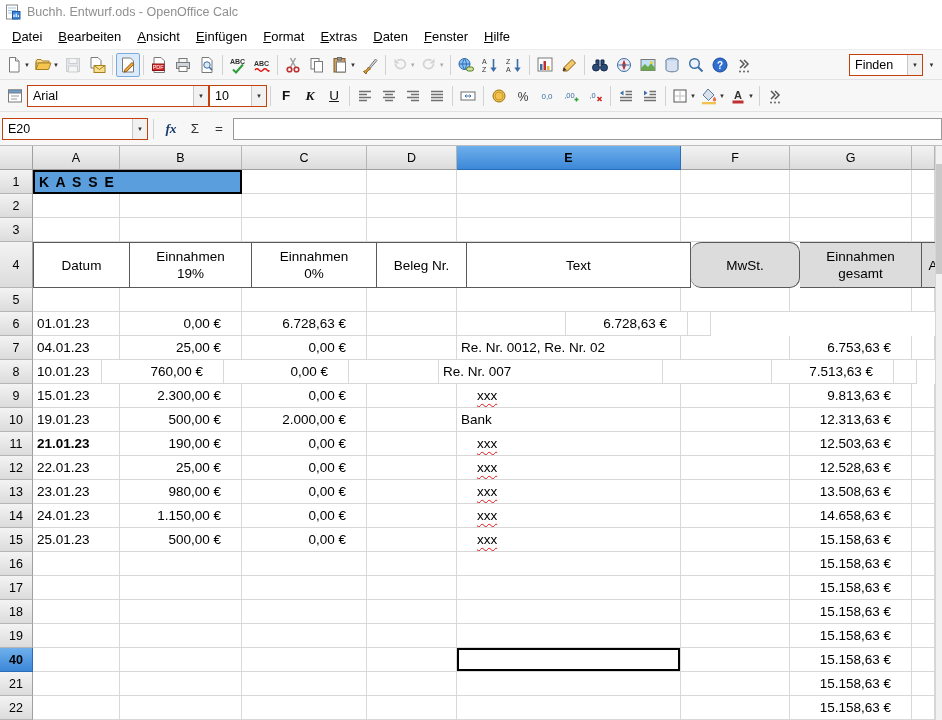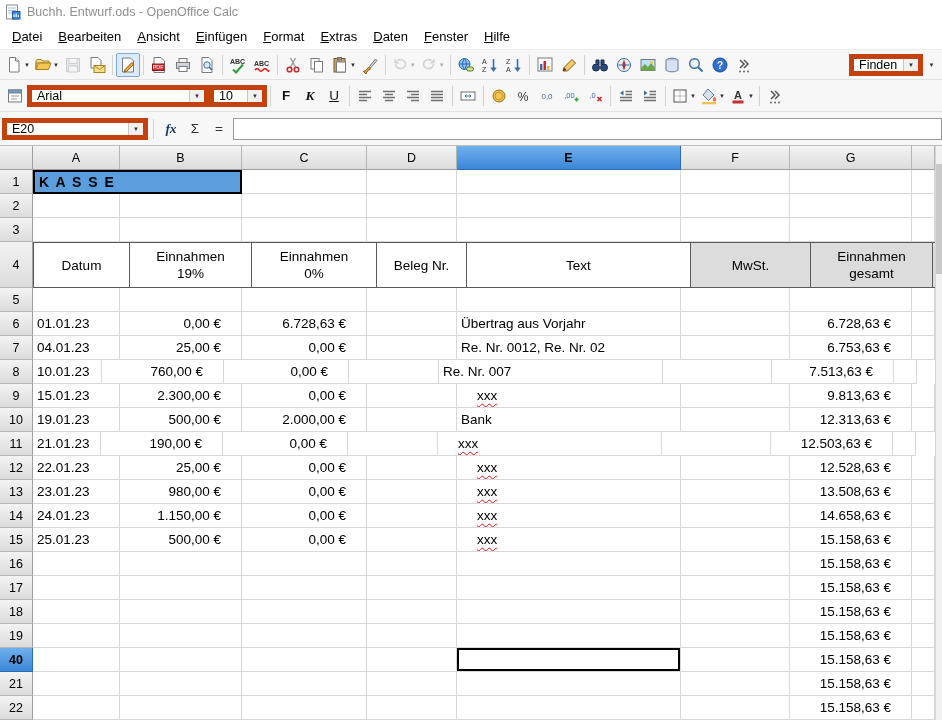--- a/index.html
+++ b/index.html
@@ -25,21 +25,21 @@
   .tbtn .icon { width:18px; height:18px; display:inline-block; }
   .tbtn .icon svg { width:18px; height:18px; display:block; }
   .tbtn.disabled { opacity:.38; }
   .tbtn.active { background:#dcebfb; border:1px solid #7aabdd; }
   .caret { font-size:6px; line-height:1; color:#333; margin-left:1px; }
   .tsep { width:1px; height:20px; background:#d2d2d2; margin:0 3px; flex:none; }
   .glyph { font-size:13.5px; color:#111; }
   .bold-icon { font-weight:bold; }
   .italic-icon { font-style:italic; font-family:"Liberation Serif",serif; font-weight:bold; }
   .underline-icon { text-decoration:underline; }
-  .combo { display:flex; align-items:center; height:22px; background:#fff; border:5px solid #c2410c; font-size:12.5px; flex:none; }
+  .combo { display:flex; align-items:center; height:22px; background:#fff; border:1px solid #c2410c; font-size:12.5px; flex:none; }
   .combo .val { flex:1; padding:0 5px; white-space:nowrap; overflow:hidden; text-align:left; }
   .combo .cbtn { width:15px; align-self:stretch; border-left:1px solid #c6c6c6; display:flex; align-items:center; justify-content:center; font-size:6px; color:#333; background:#f1f1f1; }
   #find-combo { width:74px; margin-left:auto; }
   
   #formula-bar { height:34px; display:flex; align-items:center; background:#f7f7f7; border-bottom:1px solid #bdbdbd; padding-left:2px; gap:2px; }
   #name-box { width:146px; }
   .fbtn { width:24px; height:22px; display:flex; align-items:center; justify-content:center; font-size:13.5px; color:#333; }
   .fbtn.fx { font-style:italic; font-family:"Liberation Serif",serif; color:#1a3a6a; font-weight:bold; }
   #input-line { flex:1; height:22px; background:#fff; border:1px solid #9a9a9a; padding:0 4px; font-size:13px; line-height:20px; }
   
@@ -594,21 +594,21 @@
         </div>
         <div class="grid-row" style="height: 46px;">
           <div class="row-h">4</div>
           <div class="cell c-hdr first" style="width: 97px;"><span>Datum</span></div>
           <div class="cell c-hdr" style="width: 122px;"><span>Einnahmen
 19%</span></div>
           <div class="cell c-hdr" style="width: 125px;"><span>Einnahmen
 0%</span></div>
           <div class="cell c-hdr" style="width: 90px;"><span>Beleg Nr.</span></div>
           <div class="cell c-hdr" style="width: 224px;"><span>Text</span></div>
-          <div class="cell c-hdr c-gray" style="width: 120px;"><span>MwSt.</span></div>
+          <div class="cell c-hdr c-gray" style="width: 109px; border-radius: 10px;"><span>MwSt.</span></div>
           <div class="cell c-hdr c-gray" style="width: 122px;"><span>Einnahmen
 gesamt</span></div>
           <div class="cell c-hdr c-gray" style="width: 23px;"><span>A</span></div>
         </div>
         <div class="grid-row" style="height: 24px;">
           <div class="row-h">5</div>
           <div class="cell" style="width: 87px;"></div>
           <div class="cell" style="width: 122px;"></div>
           <div class="cell" style="width: 125px;"></div>
           <div class="cell" style="width: 90px;"></div>
@@ -622,23 +622,20 @@
           <div class="cell c-date" style="width: 87px;">
             <span>01.01.23</span>
           </div>
           <div class="cell c-num" style="width: 122px;">
             <span>0,00 €</span>
           </div>
           <div class="cell c-num" style="width: 125px;">
             <span>6.728,63 €</span>
           </div>
           <div class="cell" style="width: 90px;"></div>
-          <div class="cell c-text" style="width: 224px;">
-            <span>Übertrag aus Vorjahr</span>
-          </div>
           <div class="cell" style="width: 109px;"></div>
           <div class="cell c-num" style="width: 122px;">
             <span>6.728,63 €</span>
           </div>
           <div class="cell" style="width: 23px;"></div>
         </div>
         <div class="grid-row" style="height: 24px;">
           <div class="row-h">7</div>
           <div class="cell c-date" style="width: 87px;">
             <span>04.01.23</span>
@@ -717,21 +714,21 @@
             <span>Bank</span>
           </div>
           <div class="cell" style="width: 109px;"></div>
           <div class="cell c-num" style="width: 122px;">
             <span>12.313,63 €</span>
           </div>
           <div class="cell" style="width: 23px;"></div>
         </div>
         <div class="grid-row" style="height: 24px;">
           <div class="row-h">11</div>
-          <div class="cell c-date" style="width: 68px;">
+          <div class="cell c-date" style="width: 87px; font-weight: bold;">
             <span>21.01.23</span>
           </div>
           <div class="cell c-num" style="width: 122px;">
             <span>190,00 €</span>
           </div>
           <div class="cell c-num" style="width: 125px;">
             <span>0,00 €</span>
           </div>
           <div class="cell" style="width: 90px;"></div>
           <div class="cell c-text c-miss" style="width: 224px;">

